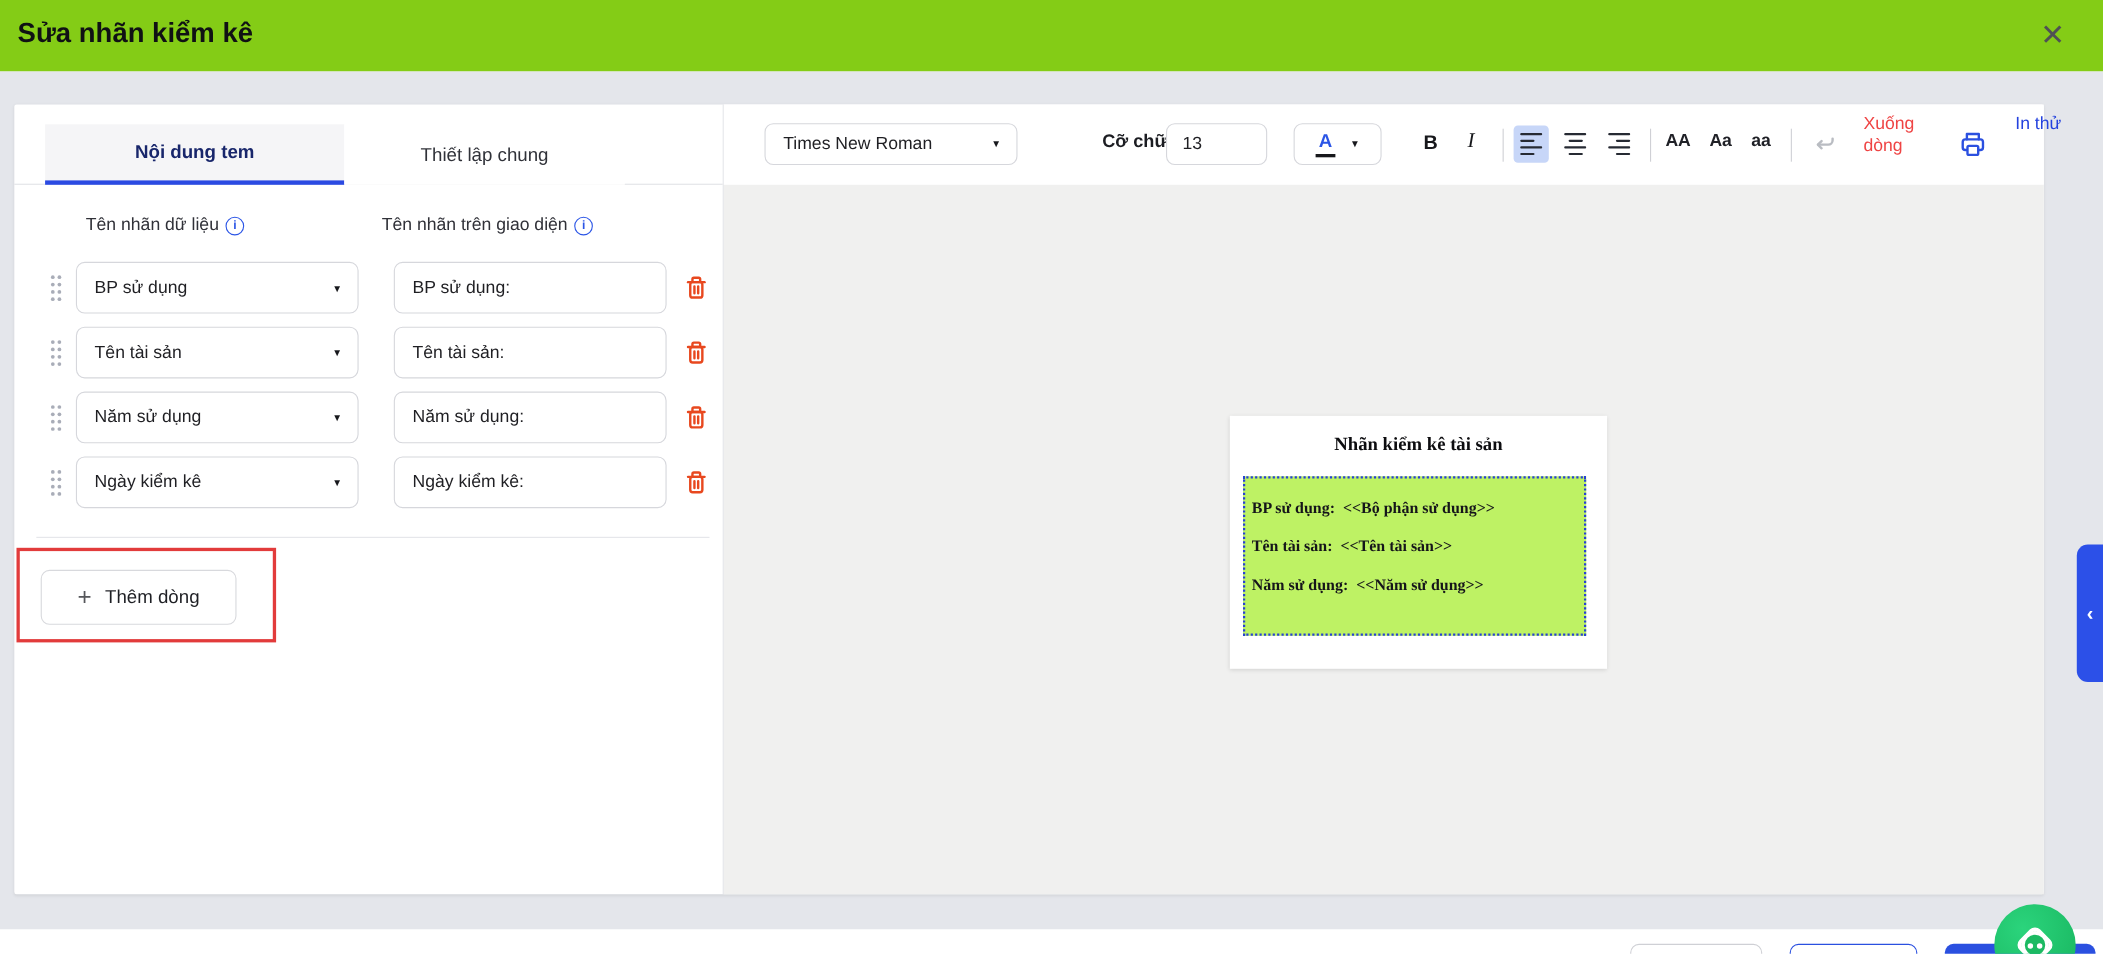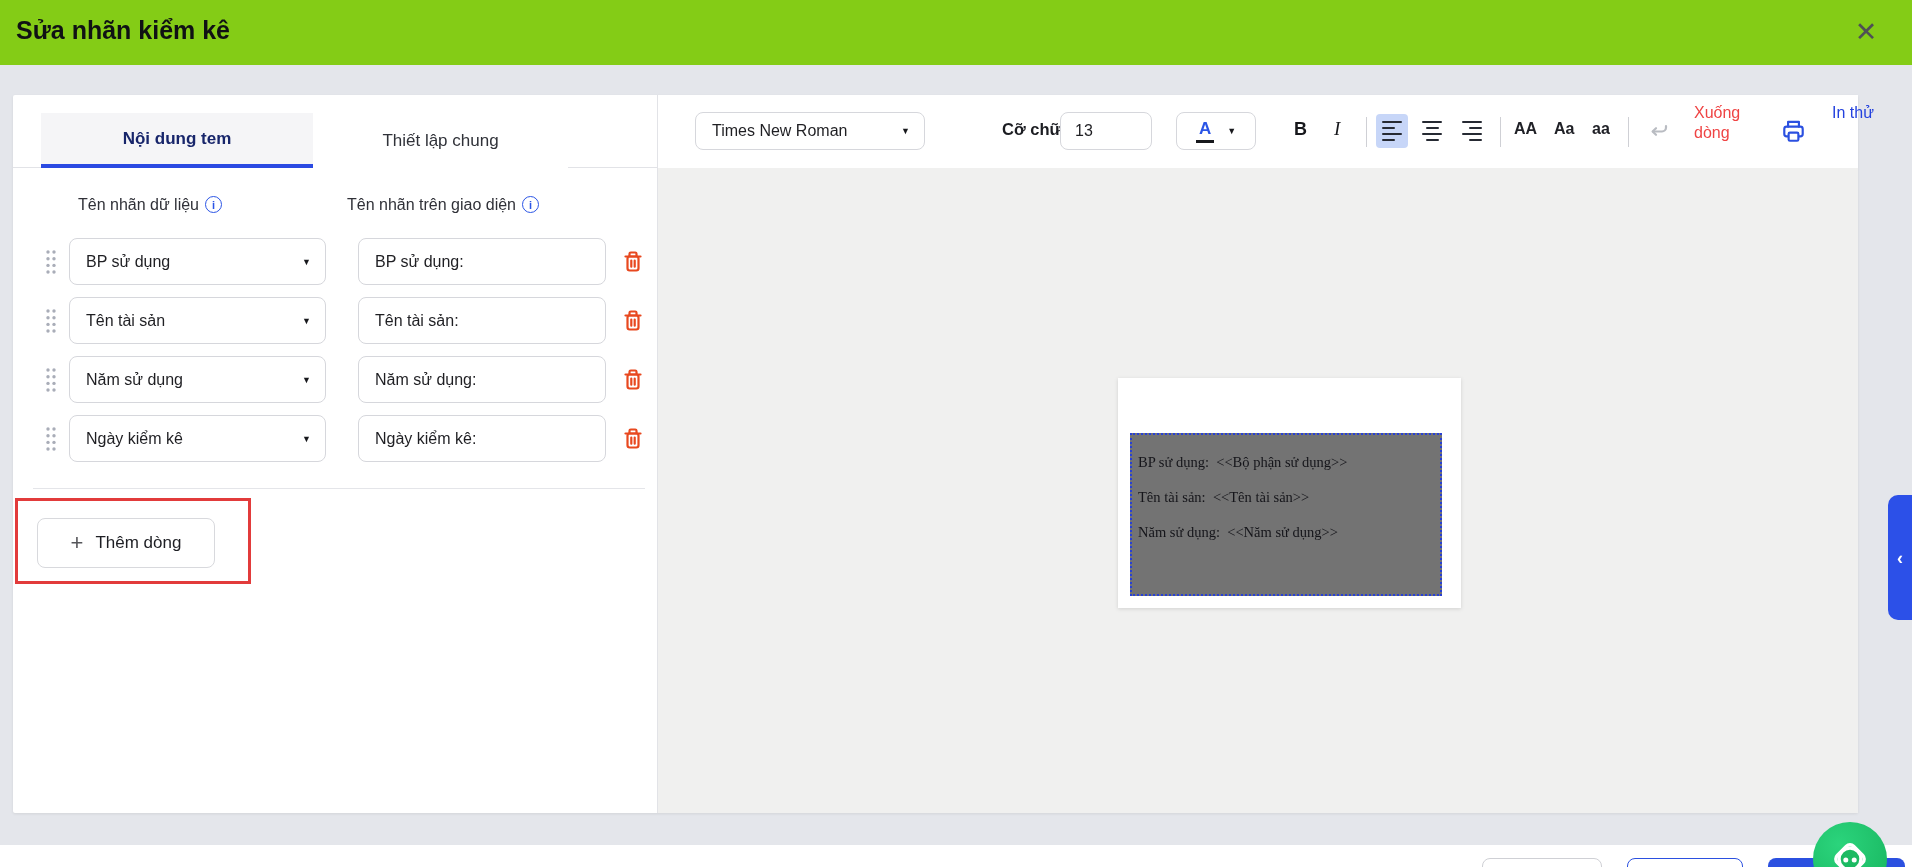--- a/index.html
+++ b/index.html
@@ -19,21 +19,21 @@
 
   
   .left-panel{width:645px;height:100%;border-right:1px solid #e2e3e7;box-sizing:border-box;position:relative;}
   .tabs{position:absolute;left:0;top:18px;width:100%;height:55px;display:flex;padding-left:28px;box-sizing:border-box;}
   .tabs::after{content:"";position:absolute;left:0;right:0;bottom:0;height:1px;background:#e2e3e7;}
   .tab{height:100%;display:flex;align-items:center;justify-content:center;font-size:17px;cursor:pointer;position:relative;z-index:1;}
   .tab.active{width:272px;background:#f5f5f7;color:#18266b;font-weight:700;border-bottom:4px solid #2b4ae2;box-sizing:border-box;}
   .tab.inactive{width:255px;background:#fff;color:#303239;}
 
   .col-headers{position:absolute;left:0;top:101px;width:100%;display:flex;padding-left:65px;box-sizing:border-box;font-size:16px;color:#303138;}
-  .col-h{display:flex;gap:6px;}
+  .col-h{display:flex;align-items:center;gap:6px;}
   .col-h.first{width:269px;}
   .info-icon{width:17px;height:17px;border:1.6px solid #2b55e6;border-radius:50%;display:flex;
     align-items:center;justify-content:center;font-size:11px;font-weight:600;color:#2b55e6;box-sizing:border-box;cursor:pointer;}
 
   .rows{position:absolute;left:0;top:143px;width:100%;}
   .field-row{display:flex;align-items:center;height:47px;margin-bottom:12px;padding-left:32px;}
   .drag-handle{width:12px;margin-right:12px;cursor:grab;display:flex;}
   .select-box{width:257px;height:47px;border:1px solid #d6d7dc;border-radius:8px;display:flex;align-items:center;
     padding:0 14px 0 16px;box-sizing:border-box;font-size:16px;color:#1f1f23;cursor:pointer;background:#fff;}
   .select-box .sel-label{flex:1;}
@@ -82,22 +82,22 @@
   .wrap-label{left:1036px;top:8px;width:70px;text-align:left;font-size:16px;line-height:20px;color:#ef4444;cursor:pointer;}
   .print-btn{left:1122px;top:23px;cursor:pointer;}
   .print-test{left:1172px;top:8px;width:46px;text-align:center;font-size:16px;line-height:20px;color:#2442de;cursor:pointer;}
 
   
   .canvas{flex:1;background:#f0f0ef;position:relative;}
   .label-card{position:absolute;left:460px;top:210px;width:343px;height:230px;background:#fff;
     box-shadow:0 1px 4px rgba(0,0,0,.13);cursor:pointer;}
   .label-title{margin-top:16px;text-align:center;font-family:"Liberation Serif","DejaVu Serif",serif;
     font-size:17px;font-weight:700;color:#0d0d10;}
-  .selection{position:absolute;left:12px;top:55px;width:312px;height:163px;background:#737373;
-    border:2px dotted #2740d6;box-sizing:border-box;padding:10px 6px;cursor:text;}
+  .selection{position:absolute;left:12px;top:55px;width:312px;height:145px;background:#bef264;
+    border:2px dotted #2740d6;box-sizing:border-box;padding:10px 6px;cursor:text;font-weight:bold;}
   .sel-line{font-family:"Liberation Serif","DejaVu Serif",serif;font-size:14.5px;color:#15151a;
     line-height:35px;white-space:pre-wrap;}
 
   
   .side-tab{position:absolute;left:1888px;top:495px;width:24px;height:125px;background:#2c50e8;
     border-radius:10px 0 0 10px;display:flex;align-items:center;justify-content:center;cursor:pointer;}
   .side-tab .chev{color:#fff;font-size:18px;font-weight:700;line-height:1;}
 
   
   .footer{position:absolute;left:0;top:845px;width:100%;height:22px;background:#fff;}
@@ -338,20 +338,21 @@
                 <path d="M7 8V3.5h10V8"></path>
                 <rect x="3.5" y="8" width="17" height="9" rx="2.2"></rect>
                 <rect x="7.5" y="13.5" width="9" height="7.5" rx="1.2" fill="#fff"></rect>
               </svg>
           </span>
           <span class="tb print-test">In thử</span>
         </div>
 
         <div class="canvas">
           <div class="label-card">
+            <div class="label-title">Nhãn kiểm kê tài sản</div>
             <div class="selection">
               <div class="sel-line">BP sử dụng:  &lt;&lt;Bộ phận sử dụng&gt;&gt;</div>
               <div class="sel-line">Tên tài sản:  &lt;&lt;Tên tài sản&gt;&gt;</div>
               <div class="sel-line">Năm sử dụng:  &lt;&lt;Năm sử dụng&gt;&gt;</div>
             </div>
           </div>
         </div>
 
       </div>
     </div>

